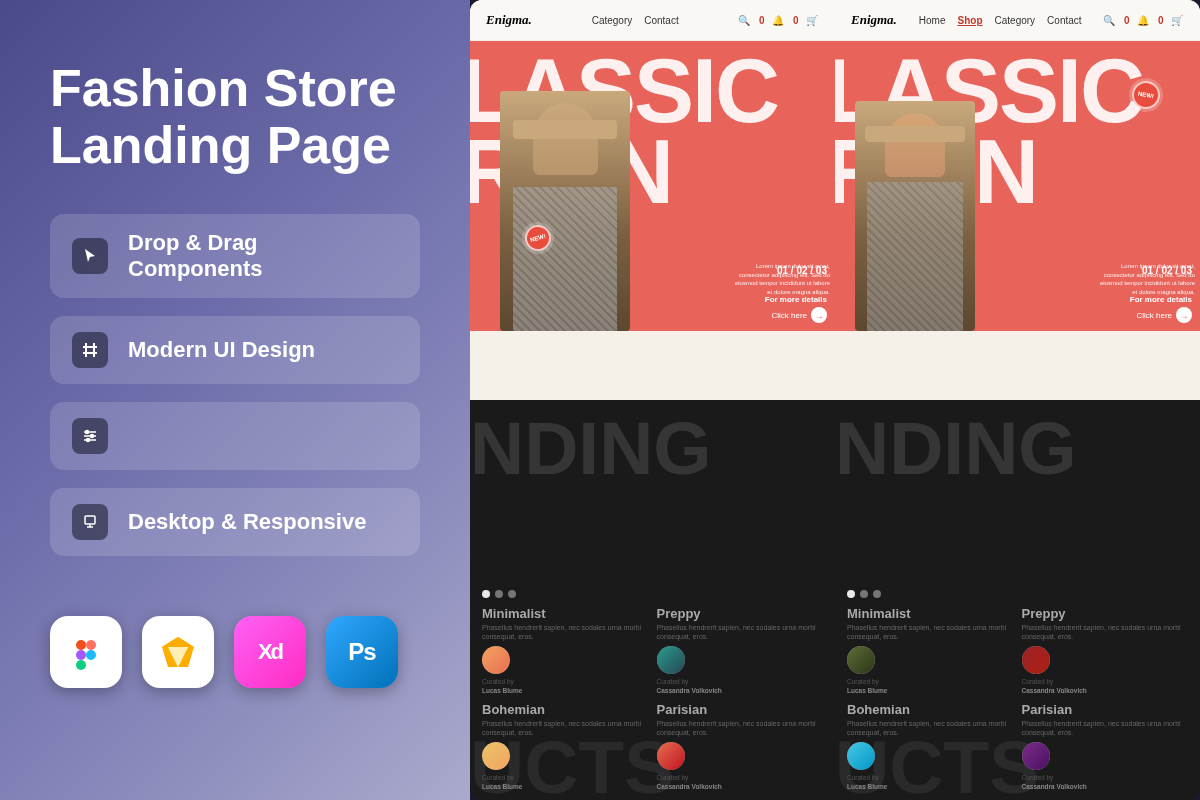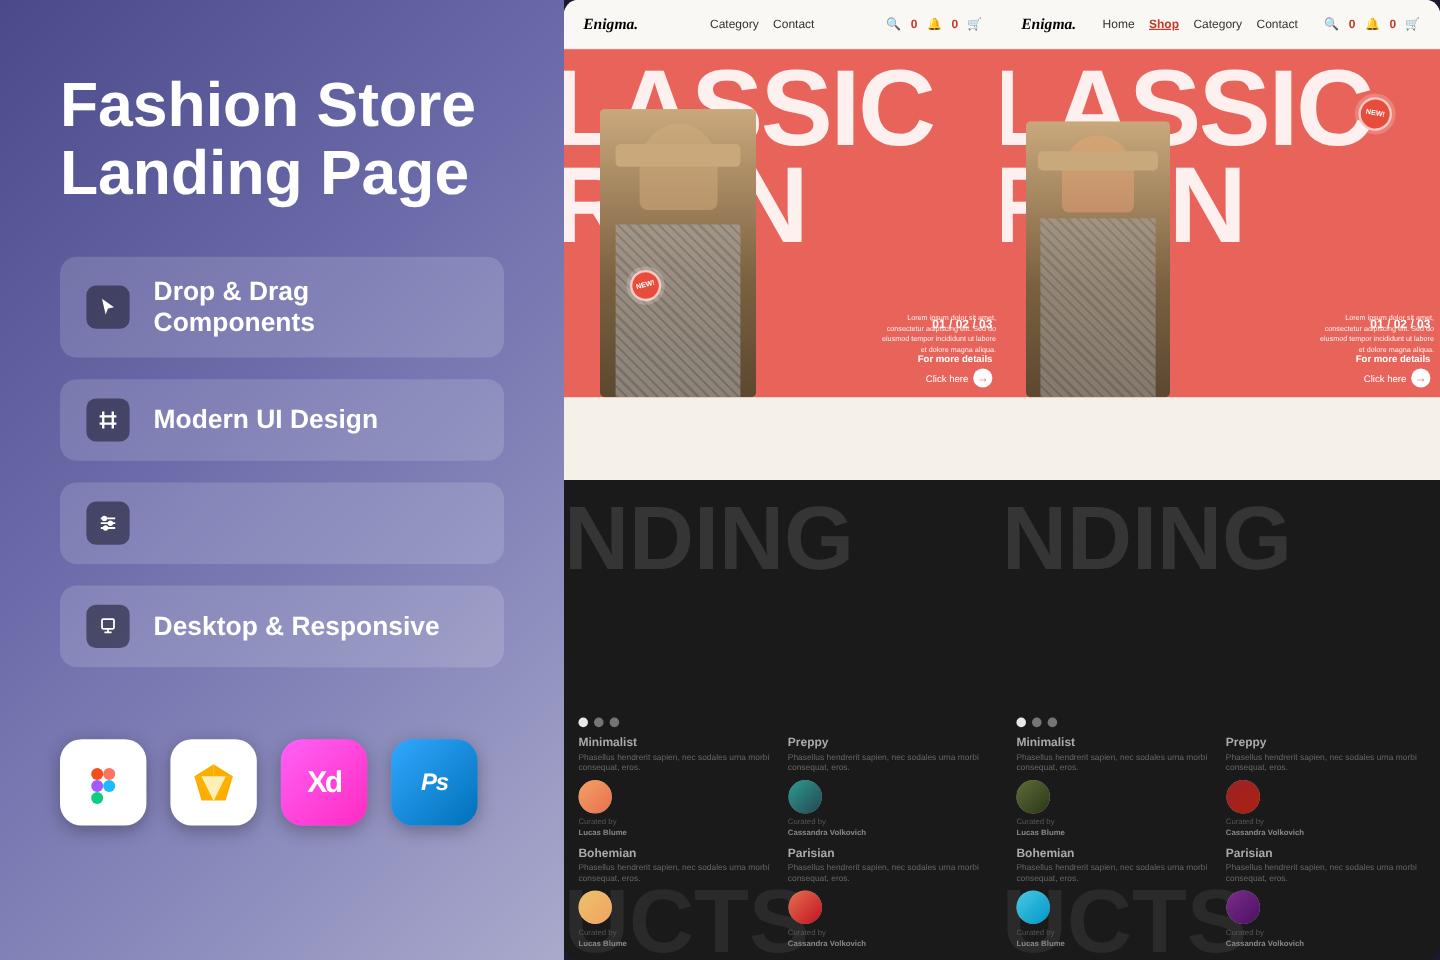--- a/index.html
+++ b/index.html
@@ -306,21 +306,21 @@
     }
 
     .bottom-item {
       display: flex;
       flex-direction: column;
       gap: 2px;
     }
 
     .bottom-item-title {
       color: #aaa;
-      font-size: 10px;
+      font-size: 13px;
       font-weight: 700;
     }
 
     .bottom-item-desc {
       color: #666;
       font-size: 7px;
       line-height: 1.3;
     }
 
     .bottom-item-person {
@@ -433,25 +433,25 @@
         <polygon points="20,4 30,14 20,34 10,14" fill="#FEEEB7"></polygon>
         <polygon points="4,14 10,14 20,34" fill="#FEB002"></polygon>
         <polygon points="36,14 30,14 20,34" fill="#FEB002"></polygon>
         <polygon points="20,4 36,14 30,14 20,14" fill="#FDAD00"></polygon>
         <polygon points="20,4 4,14 10,14 20,14" fill="#FDAD00"></polygon>
         <polygon points="10,14 30,14 20,34" fill="#FEEEB7"></polygon>
       </svg>
     </div>
 
     <div class="tool-icon tool-xd" style="background: linear-gradient(135deg, #FF61F6 0%, #FF2BC2 100%); width:72px; height:72px; border-radius:18px; display:flex; align-items:center; justify-content:center;">
-      <span style="color:white; font-size:25px; font-weight:900; letter-spacing:-2px;">Xd</span>
+      <span style="color:white; font-size:22px; font-weight:900; letter-spacing:-2px;">Xd</span>
     </div>
 
     <div class="tool-icon tool-ps" style="background: linear-gradient(135deg, #31A8FF 0%, #0070B8 100%); width:72px; height:72px; border-radius:18px; display:flex; align-items:center; justify-content:center;">
-      <span style="color:white; font-size:20px; font-weight:900; letter-spacing:-1px;font-style:italic;">Ps</span>
+      <span style="color:white; font-size:24px; font-weight:900; letter-spacing:-1px;">Ps</span>
     </div>
 
   </div>
 </div>
 
 <div class="right-area">
 
   <div class="preview-card preview-top-left">
 
     <div class="mini-nav">

